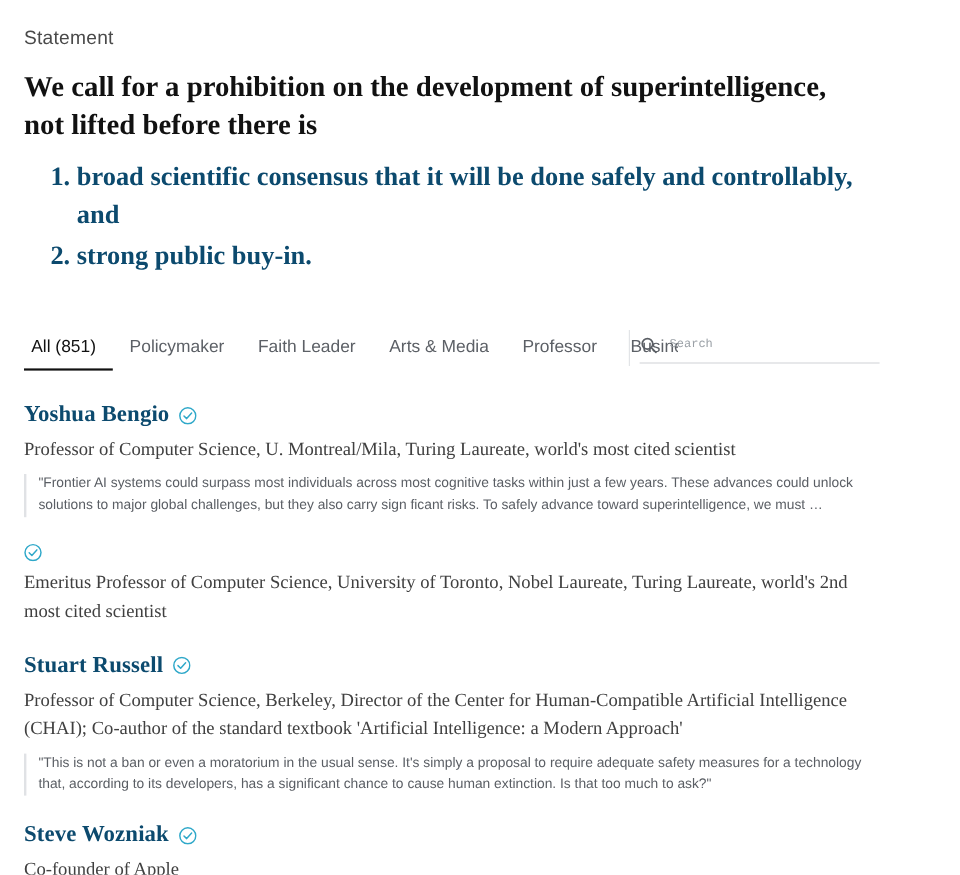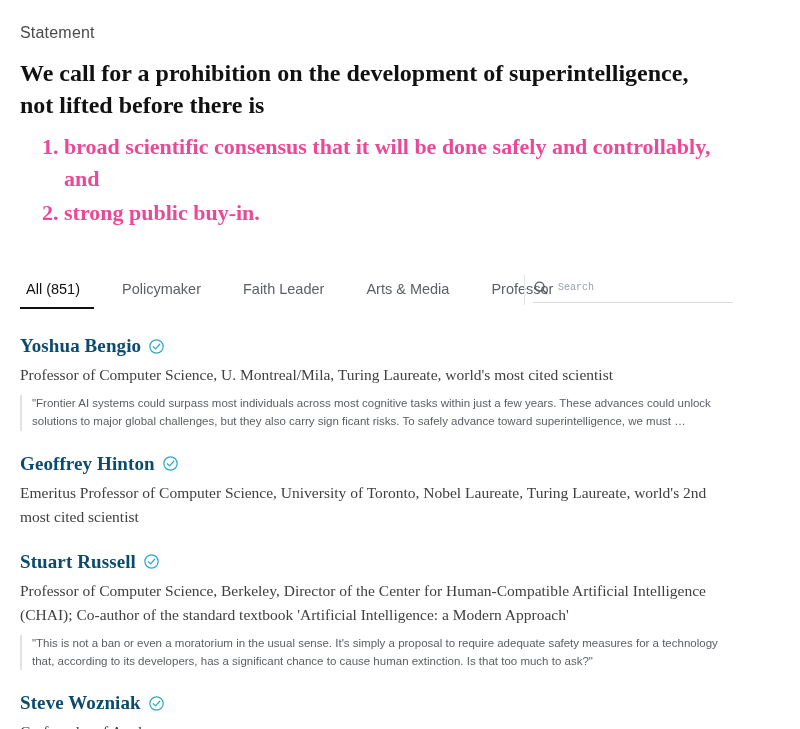--- a/index.html
+++ b/index.html
@@ -38,39 +38,39 @@
     line-height: 1.32;
     color: #111111;
     margin: 16px 0 10px 0;
     max-width: 760px;
   }
   ol.statement-list {
     font-family: "Liberation Serif", serif;
     font-weight: bold;
     font-size: 22px;
     line-height: 1.45;
-    color: #ec4899;
+    color: #0c4a6e;
     margin: 6px 0 0 0;
     padding-left: 44px;
   }
   ol.statement-list li {
     margin-bottom: 2px;
   }
 
   .filter-bar {
     margin-top: 46px;
     padding: 0 20px;
     display: flex;
     align-items: flex-end;
     position: relative;
   }
   .tabs {
     display: flex;
     align-items: flex-end;
-    gap: 14px;
+    gap: 0;
     overflow: hidden;
     max-width: 545px;
     flex: 0 0 auto;
   }
   .tab {
     font-size: 14.5px;
     color: #5c6066;
     padding: 6px 14px 10px 14px;
     white-space: nowrap;
     cursor: pointer;
@@ -209,21 +209,20 @@
             <path d="M4.6 8.2 L7 10.5 L11.4 5.6" fill="none" stroke="#2fa8c9" stroke-width="1.3" stroke-linecap="round" stroke-linejoin="round"></path>
           </svg>
         </span>
       </div>
       <div class="sig-title">Professor of Computer Science, U. Montreal/Mila, Turing Laureate, world's most cited scientist</div>
       <div class="sig-quote">"Frontier AI systems could surpass most individuals across most cognitive tasks within just a few years. These advances could unlock solutions to major global challenges, but they also carry sign ficant risks. To safely advance toward superintelligence, we must …</div>
     </div>
 
     <div class="sig">
       <div class="sig-name-row">
-        <span class="sig-name">Geoffrey Hinton</span>
         <span class="verified-icon">
           <svg width="15" height="15" viewBox="0 0 16 16">
             <circle cx="8" cy="8" r="7.1" fill="none" stroke="#2fa8c9" stroke-width="1.3"></circle>
             <path d="M4.6 8.2 L7 10.5 L11.4 5.6" fill="none" stroke="#2fa8c9" stroke-width="1.3" stroke-linecap="round" stroke-linejoin="round"></path>
           </svg>
         </span>
       </div>
       <div class="sig-title">Emeritus Professor of Computer Science, University of Toronto, Nobel Laureate, Turing Laureate, world's 2nd most cited scientist</div>
     </div>
 

